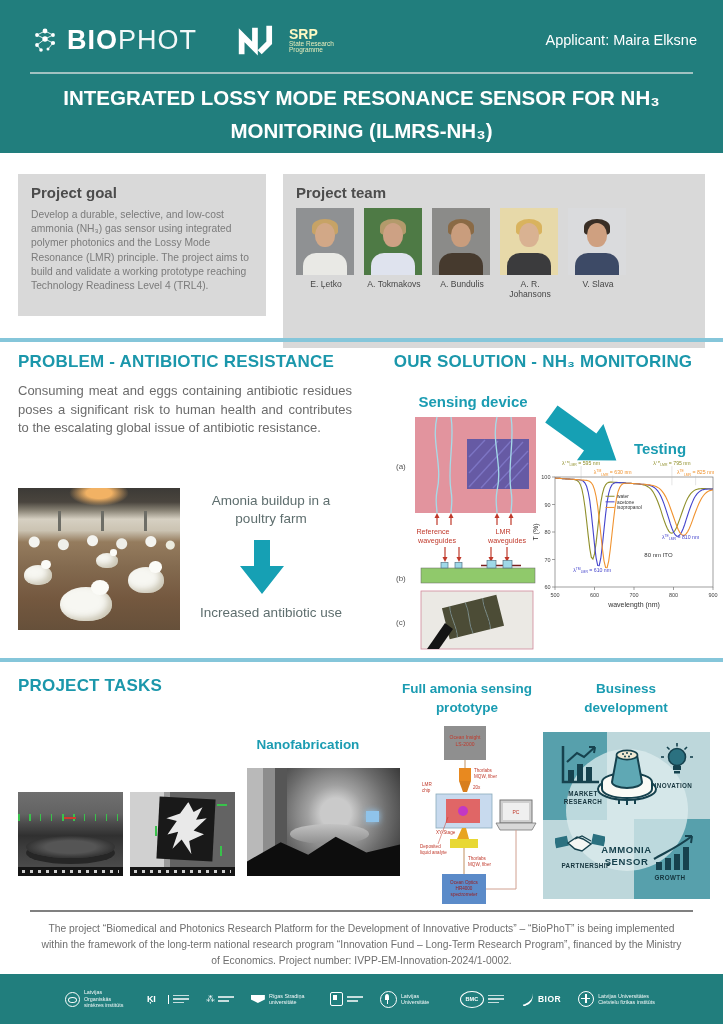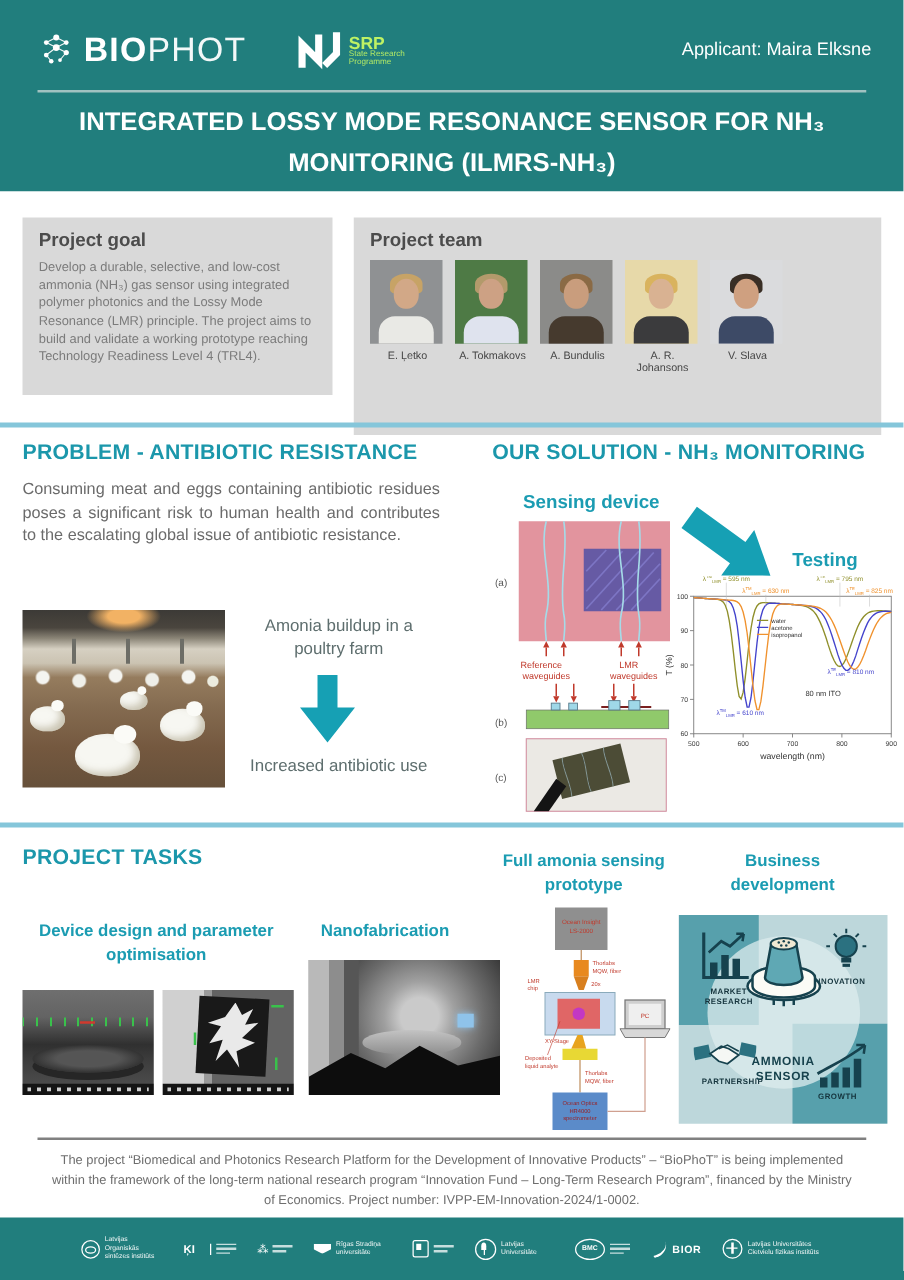--- a/index.html
+++ b/index.html
@@ -1,25 +1,25 @@
 <!DOCTYPE html>
 <html><head>
 <meta charset="utf-8">
 <style>
   html,body{margin:0;padding:0;background:#fff;}
   .poster{position:relative;width:723px;height:1024px;overflow:hidden;
           font-family:"Liberation Sans","DejaVu Sans",sans-serif;background:#fff;}
   
   .header{position:absolute;left:0;top:0;width:723px;height:153px;background:#217e7d;}
   .logo-row{position:absolute;left:30px;top:14px;right:26px;height:52px;display:flex;align-items:center;}
-  .biophot{display:flex;align-items:flex-start;gap:7px;color:#fff;}
+  .biophot{display:flex;align-items:flex-end;gap:7px;color:#fff;}
   .biophot-text{font-size:27px;letter-spacing:1px;color:#fff;}
   .biophot-text b{font-weight:bold;}
   .biophot-text span{font-weight:300;opacity:.95;}
-  .srp{display:flex;align-items:center;gap:6px;margin-left:38px;color:#bef264;}
+  .srp{display:flex;align-items:center;gap:16px;margin-left:38px;color:#fef9c3;}
   .srp-txt{line-height:1;}
   .srp-acr{font-size:14px;font-weight:bold;}
   .srp-sub{font-size:6.5px;opacity:.9;}
   .applicant{margin-left:auto;color:#fff;font-size:14.5px;}
   .header-rule{position:absolute;left:30px;right:30px;top:72px;height:1.5px;background:#b7cecd;opacity:.85;}
   .title{position:absolute;left:30px;right:30px;top:82px;text-align:center;color:#fff;
          font-size:20.5px;font-weight:bold;line-height:1.6;}
   
   .gbox{position:absolute;background:#d9d9d9;padding:10px 13px;box-sizing:border-box;}
   .gbox h3{margin:0 0 7px 0;font-size:15px;color:#4c4c4c;}
@@ -375,21 +375,20 @@
         <text x="164.62" y="13.250000000000014" font-size="5.2" fill="#f0922e" text-anchor="middle">λ<tspan font-size="3.4" dy="-2">TE</tspan><tspan font-size="3.4" dy="3.6">LMR</tspan><tspan dy="-1.6"> = 825 nm</tspan></text>
         <text x="149.61" y="77.875" font-size="5.2" fill="#4444cc" text-anchor="middle">λ<tspan font-size="3.4" dy="-2">TE</tspan><tspan font-size="3.4" dy="3.6">LMR</tspan><tspan dy="-1.6"> = 810 nm</tspan></text>
         <text x="61.129999999999995" y="110.875" font-size="5.2" fill="#4444cc" text-anchor="middle">λ<tspan font-size="3.4" dy="-2">TM</tspan><tspan font-size="3.4" dy="3.6">LMR</tspan><tspan dy="-1.6"> = 610 nm</tspan></text>
         <text x="127.49000000000001" y="95.75" font-size="6" fill="#333" text-anchor="middle">80 nm ITO</text>
       </svg>
   </div>
 
   <div class="bluebar" style="top:658px"></div>
 
   <div class="sec-h" style="left:18px;top:676px">PROJECT TASKS</div>
-  <div class="task-h" style="left:26px;top:736px;width:198px">Device design and parameter optimisation</div>
   <div class="task-h" style="left:243px;top:736px;width:130px">Nanofabrication</div>
   <div class="task-h" style="left:398px;top:680px;width:138px">Full amonia sensing prototype</div>
   <div class="task-h" style="left:562px;top:680px;width:128px">Business development</div>
 
   <div class="sem" id="sem1">
     <div class="redmark" style="left:44%;top:30%;width:12px;height:2px"></div>
     <div class="redmark" style="left:34%;top:62%;width:26px;height:2px"></div>
     <div class="infobar"></div>
   </div>
   <div class="sem" id="sem2">

